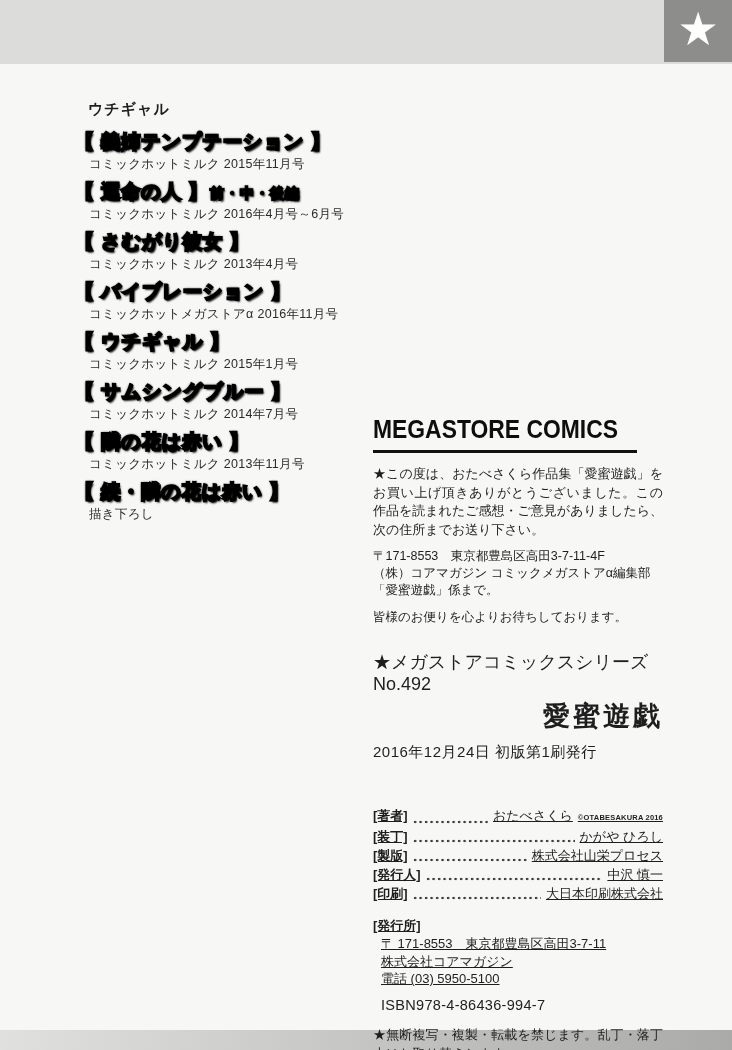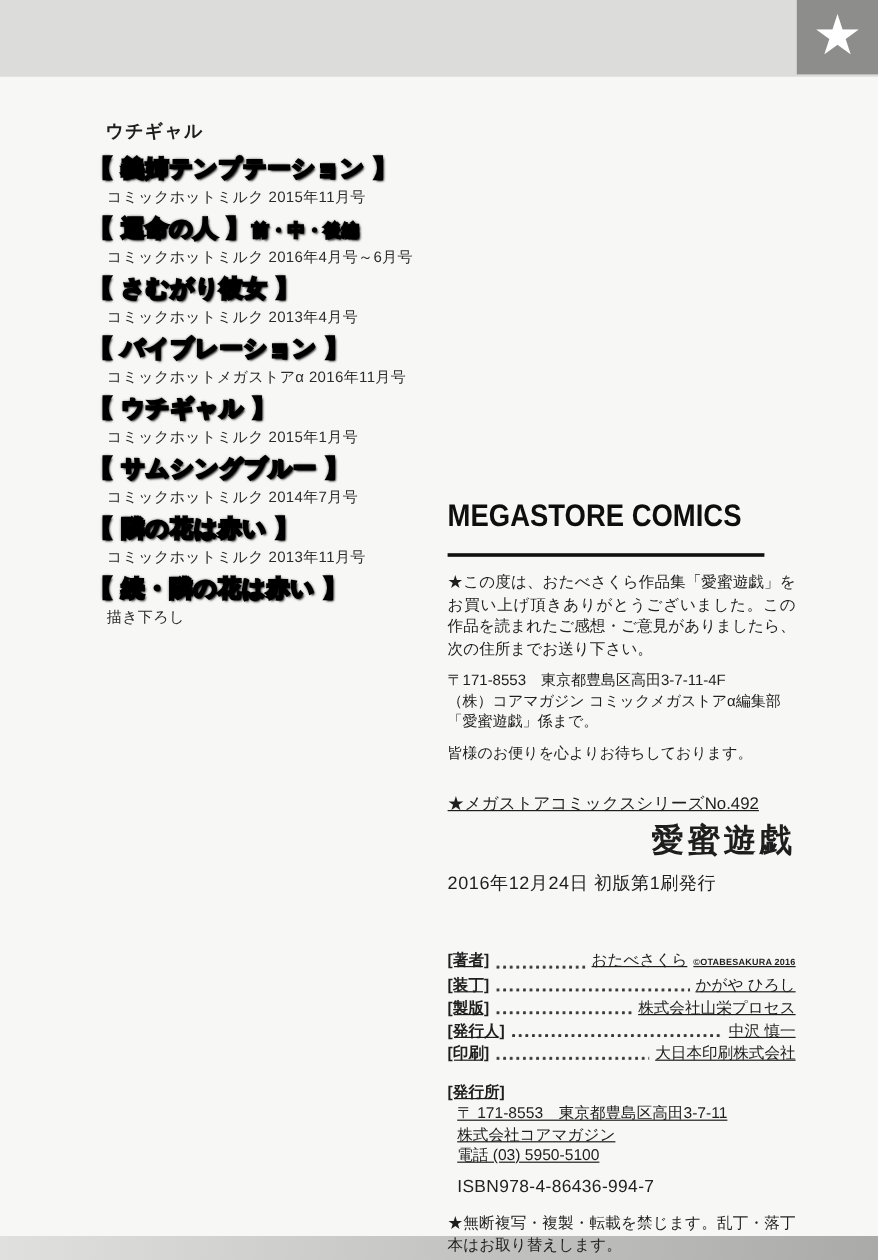--- a/index.html
+++ b/index.html
@@ -26,27 +26,27 @@
     -webkit-text-stroke:2.2px #000;
     text-shadow:0 0 2px #000, 0 0 3px #000, 1.5px 1.5px 2px #000;
     letter-spacing:1px;
   }
   .entry-title { font-size:19px; line-height:26px; }
   .entry-suffix { font-size:14px; -webkit-text-stroke:1.8px #000; margin-left:2px; }
   .entry-source { font-size:12.5px; line-height:15px; color:#2b2b2b; margin:2px 0 0 14px; letter-spacing:0.3px; }
 
   
   .right-col { position:absolute; left:373px; top:414px; width:290px; }
-  .brand-wrap { border-bottom:3.5px solid #111; padding-bottom:16px; width:264px;text-decoration:underline; }
+  .brand-wrap { border-bottom:3.5px solid #111; padding-bottom:5px; width:264px;text-decoration:underline; }
   .brand { display:inline-block; font-size:26px; font-weight:800; white-space:nowrap;
            transform:scaleX(0.88); transform-origin:left center; letter-spacing:0px; color:#0e0e0e; }
   .thanks { font-size:13px; line-height:18.5px; margin-top:12px; text-align:justify; }
   .addr { font-size:12.5px; line-height:17px; margin-top:9px; }
   .waiting { font-size:12.5px; margin-top:10px; }
-  .series { font-size:14px; margin-top:24px;text-decoration:underline; }
+  .series { font-size:18px; margin-top:24px; }
   .book-title { font-size:27px; font-weight:bold; margin-top:3px; letter-spacing:3px;text-align:right; }
   .edition { font-size:15px; margin-top:9px; letter-spacing:0.5px; }
 
   .credits { margin-top:44px; font-size:13px;text-decoration:underline; }
   .credit-row { display:flex; align-items:baseline; line-height:19px; }
   .credit-label { font-weight:bold; white-space:nowrap; }
   .leader { flex:1; height:10px; margin:0 5px; align-self:flex-end; margin-bottom:3px;
             background-image:radial-gradient(circle at 2px 8px, #3a3a3a 1.1px, transparent 1.6px);
             background-size:5.5px 10px; background-repeat:repeat-x; }
   .credit-value { white-space:nowrap; }

